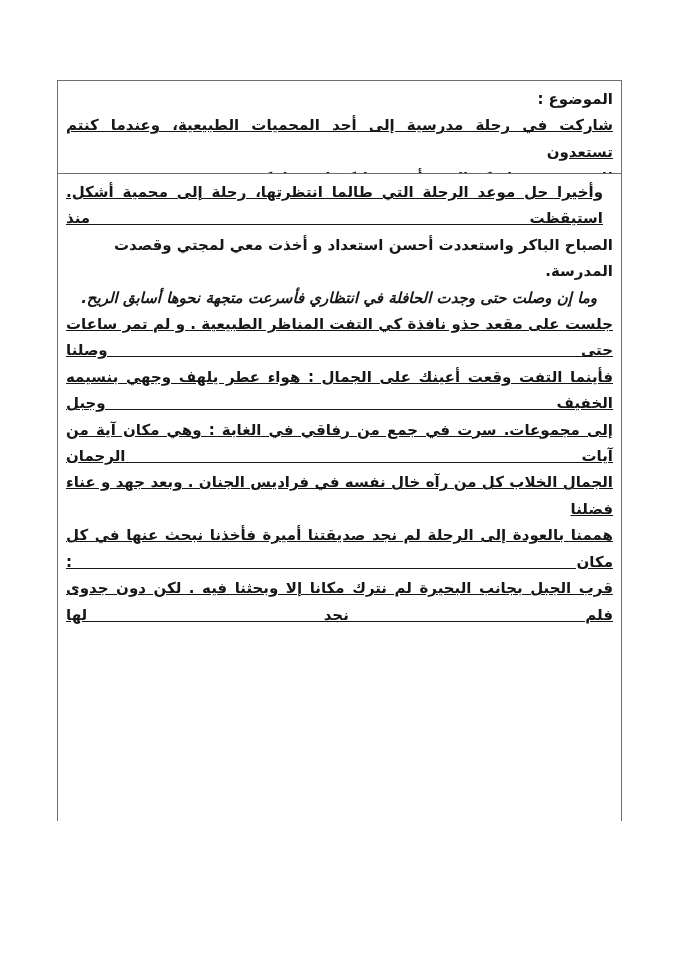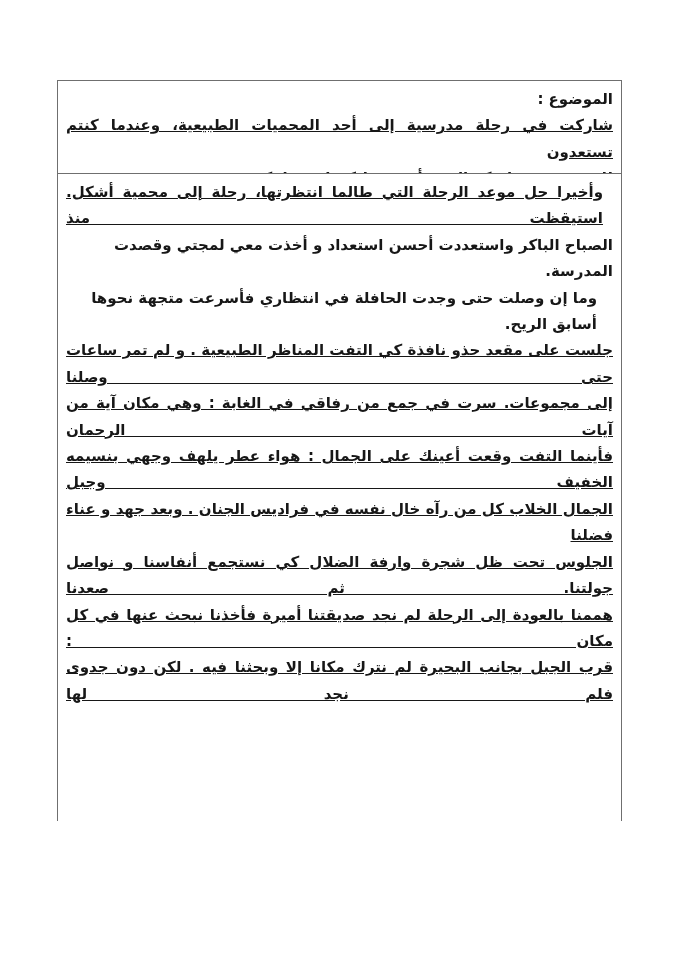--- a/index.html
+++ b/index.html
@@ -81,26 +81,25 @@
         <div class="line right">للعودة حدث ما عكر الجو وأفسد عليكم استمتاعكم.</div>
         <div class="line right">تحدث عن هذه الرحلة واصفا ما شاهدت</div>
       </div>
   </section>
 
   <section class="box essay-box">
     <div>
 
     <div class="line justify" style="padding-right: 10px;">وأخيرا حل موعد الرحلة التي طالما انتظرتها، رحلة إلى محمية أشكل. استيقظت منذ</div>
         <div class="line right">الصباح الباكر واستعددت أحسن استعداد و أخذت معي لمجتي وقصدت المدرسة.</div>
-        <div class="line right" style="padding-right: 16px;">وما إن وصلت حتى وجدت الحافلة في انتظاري فأسرعت متجهة نحوها أسابق الريح.</div>
+        <div class="line right" style="padding-right: 16px; font-style: italic;">وما إن وصلت حتى وجدت الحافلة في انتظاري فأسرعت متجهة نحوها أسابق الريح.</div>
         <div class="line justify">جلست على مقعد حذو نافذة كي التفت المناظر الطبيعية . و لم تمر ساعات حتى وصلنا</div>
+        <div class="line justify">فأينما التفت وقعت أعينك على الجمال : هواء عطر  يلهف وجهي بنسيمه الخفيف وجبل</div>
         <div class="line justify">إلى مجموعات. سرت في جمع من رفاقي في الغابة : وهي مكان آية من آيات الرحمان</div>
-        <div class="line justify">فأينما التفت وقعت أعينك على الجمال : هواء عطر  يلهف وجهي بنسيمه الخفيف وجبل</div>
         <div class="line justify">الجمال الخلاب كل من رآه خال نفسه في فراديس الجنان . وبعد جهد و عناء فضلنا</div>
-        <div class="line justify">الجلوس تحت ظل شجرة وارفة الضلال كي نستجمع أنفاسنا و نواصل جولتنا. ثم صعدنا</div>
         <div class="line justify">هممنا بالعودة إلى الرحلة لم نجد صديقتنا أميرة فأخذنا نبحث عنها في كل مكان :</div>
         <div class="line justify">قرب الجبل بجانب البحيرة لم نترك مكانا إلا وبحثنا فيه . لكن دون جدوى فلم نجد لها</div>
       </div>
   </section>
 
   <div class="footer-rule"></div>
   <div class="page-number">73</div>
 
 </div>
 

